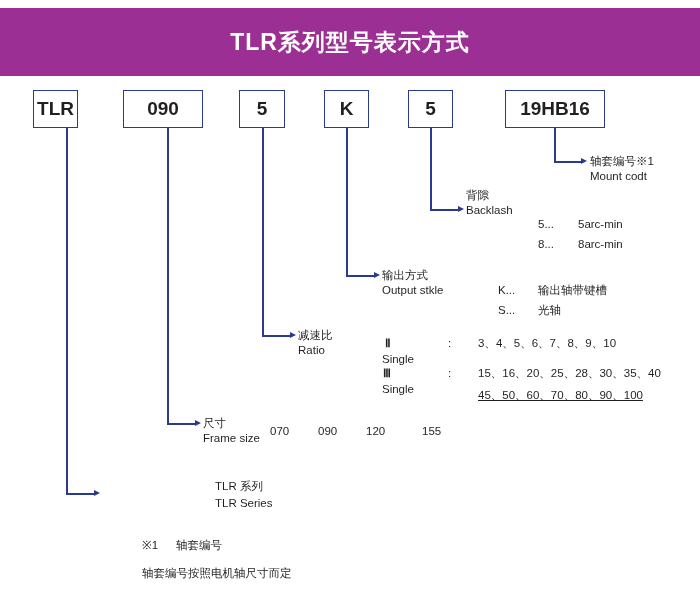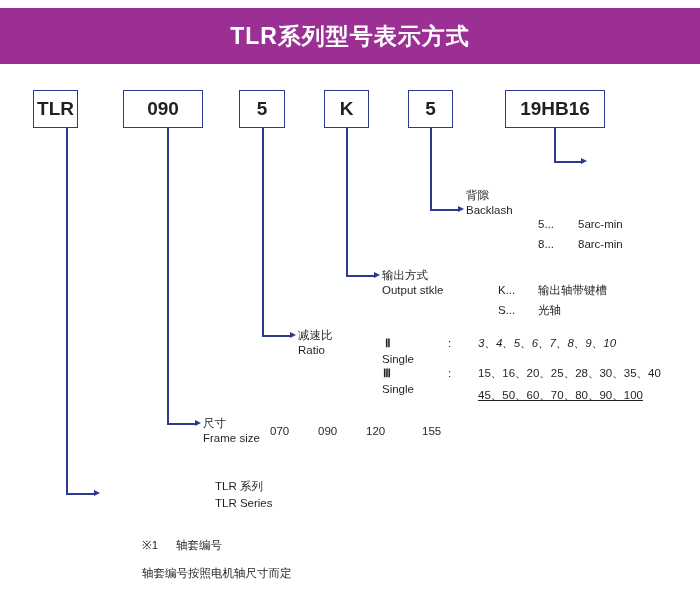--- a/index.html
+++ b/index.html
@@ -19,21 +19,21 @@
     width: 700px;
     height: 600px;
   }
 
   
   #title-bar {
     position: absolute;
     left: 0;
     top: 8px;
     width: 700px;
-    height: 56px;
+    height: 68px;
     background: #9c2f93;
     display: flex;
     align-items: center;
     justify-content: center;
   }
   #title-bar .title-text {
     color: #ffffff;
     font-size: 23px;
     font-weight: bold;
     letter-spacing: 1px;
@@ -133,20 +133,24 @@
     <span>5</span>
   </div>
 
   <div class="code-box" style="left:505px; width:100px;">
     <span>19HB16</span>
   </div>
 
   <div class="vline" style="left:554px; top:128px; height:34px;"></div>
   <div class="hline" style="left:554px; top:161px; width:27px;"></div>
   <div class="arrow-right" style="left:581px; top:158px;"></div>
+  <div class="lbl" style="left:590px; top:154px;">
+    <span class="cn">轴套编号※1</span>
+    <span class="en">Mount codt</span>
+  </div>
 
   <div class="vline" style="left:430px; top:128px; height:82px;"></div>
   <div class="hline" style="left:430px; top:209px; width:28px;"></div>
   <div class="arrow-right" style="left:458px; top:206px;"></div>
   <div class="lbl" style="left:466px; top:188px;">
     <span class="cn">背隙</span>
     <span class="en">Backlash</span>
   </div>
   <div class="val" style="left:538px; top:217px;">5...</div>
   <div class="val" style="left:578px; top:217px;">5arc-min</div>
@@ -169,21 +173,21 @@
   <div class="hline" style="left:262px; top:335px; width:28px;"></div>
   <div class="arrow-right" style="left:290px; top:332px;"></div>
   <div class="lbl" style="left:298px; top:328px;">
     <span class="cn">减速比</span>
     <span class="en">Ratio</span>
   </div>
 
   <div class="val" style="left:385px; top:336px; font-weight:bold;">Ⅱ</div>
   <div class="val" style="left:382px; top:352px;">Single</div>
   <div class="val" style="left:448px; top:336px;">:</div>
-  <div class="val" style="left:478px; top:336px;font-style:italic;">3、4、5、6、7、8、9、10</div>
+  <div class="val" style="left:478px; top:336px;">3、4、5、6、7、8、9、10</div>
 
   <div class="val" style="left:383px; top:366px; font-weight:bold;">Ⅲ</div>
   <div class="val" style="left:382px; top:382px;">Single</div>
   <div class="val" style="left:448px; top:366px;">:</div>
   <div class="val" style="left:478px; top:366px;">15、16、20、25、28、30、35、40</div>
   <div class="val" style="left:478px; top:388px;text-decoration:underline;">45、50、60、70、80、90、100</div>
 
   <div class="vline" style="left:167px; top:128px; height:296px;"></div>
   <div class="hline" style="left:167px; top:423px; width:28px;"></div>
   <div class="arrow-right" style="left:195px; top:420px;"></div>

